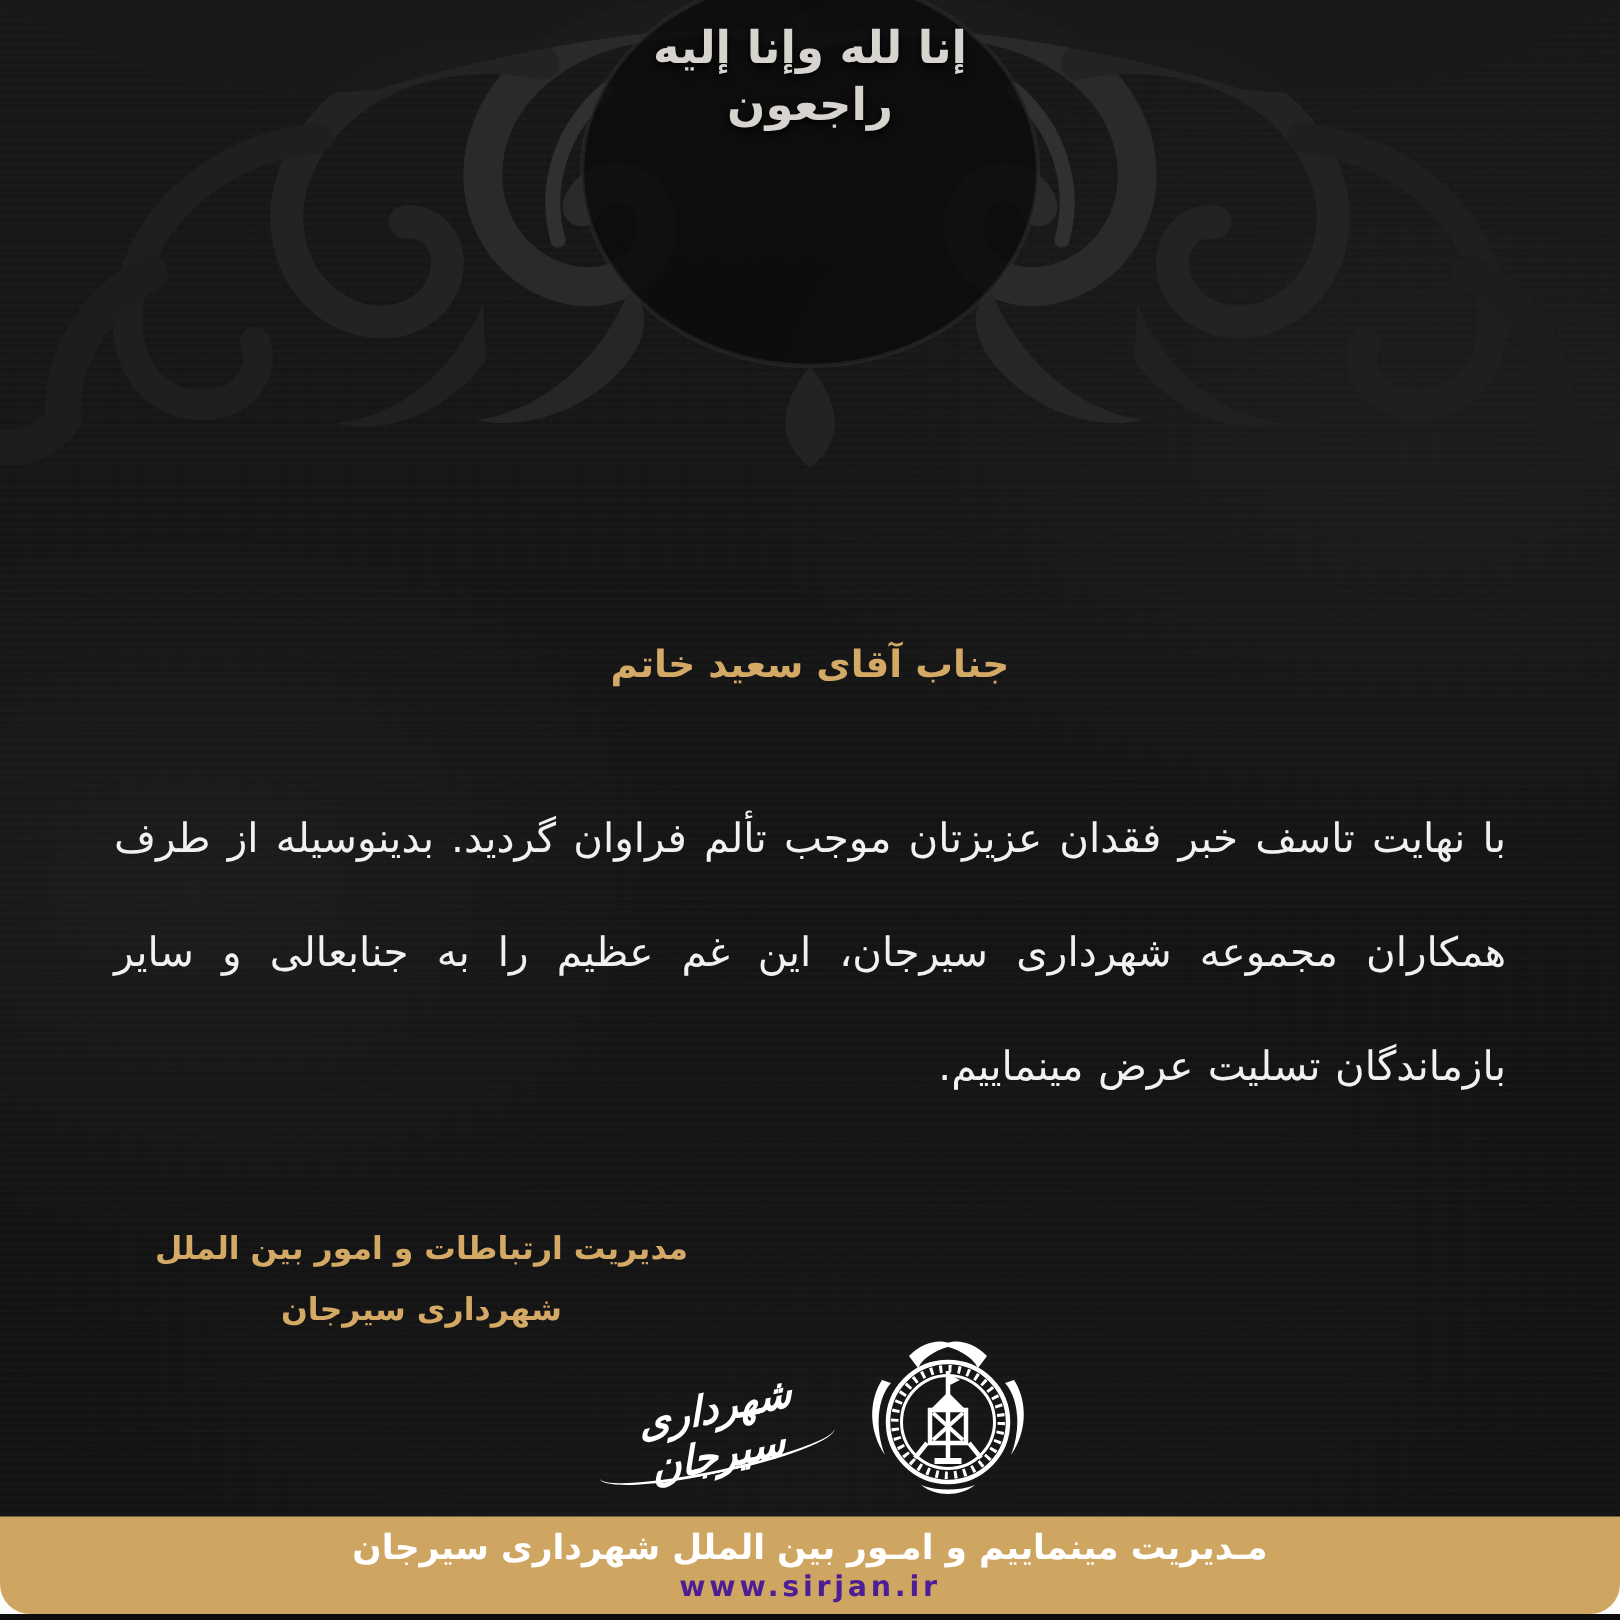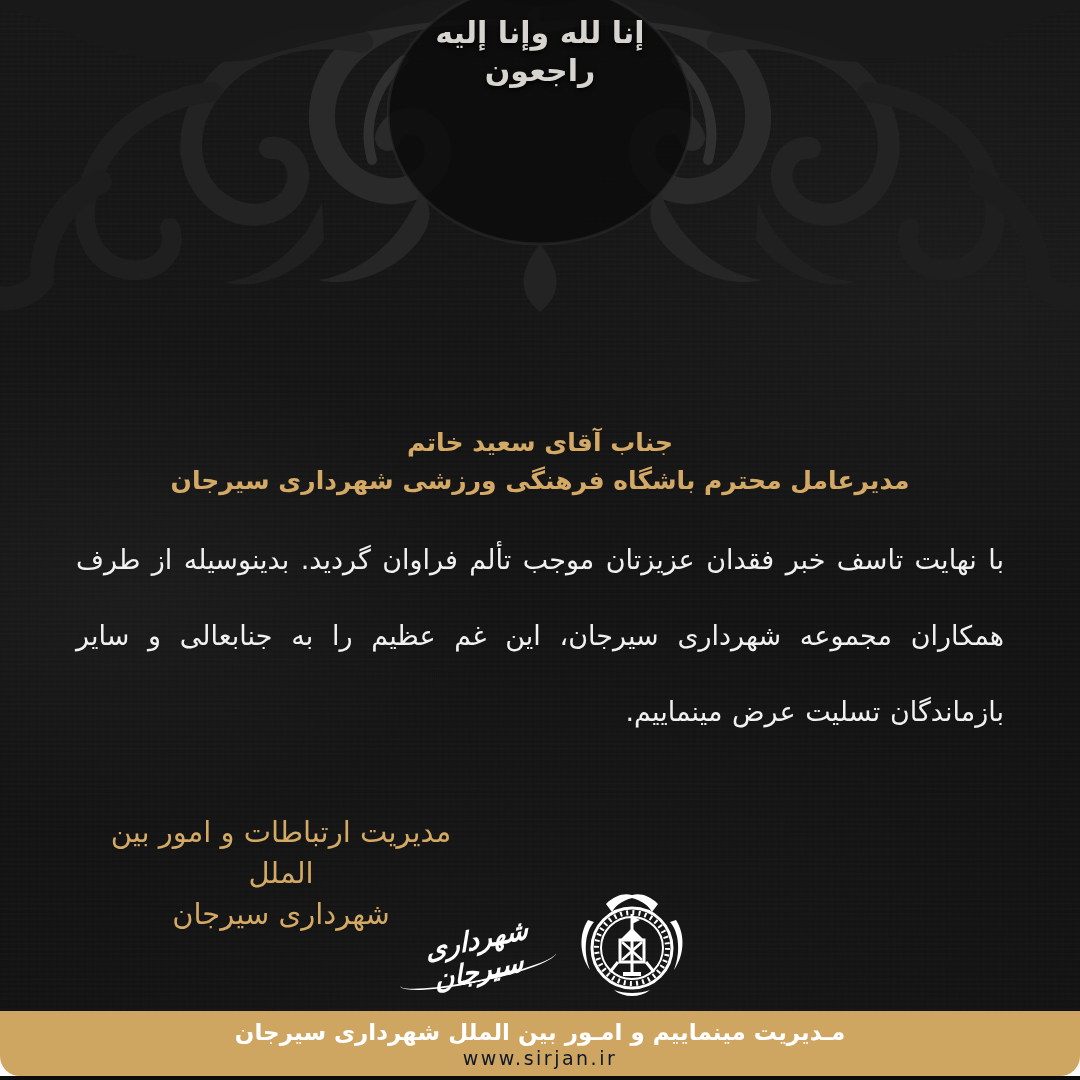--- a/index.html
+++ b/index.html
@@ -36,21 +36,21 @@
   .para {
     position:absolute; left:76px; right:76px; direction:rtl;
     text-align:justify; text-align-last:right; -moz-text-align-last:right;
     color:#f1f1f1; font-size:27px; line-height:76px; word-spacing:1px;
   }
   .para-1 { top:522px; }
   .para-2 { top:688px; }
   .signature {
     position:absolute; top:812px; left:92px; width:378px;
     direction:rtl; text-align:center;
-    color:#d3a965; font-weight:normal; font-size:29px; line-height:41px;
+    color:#d3a965; font-weight:bold; font-size:21px; line-height:41px;
   }
   .logo { position:absolute; top:890px; left:50%; transform:translateX(-50%); width:296px; height:120px; }
   .logo-wordmark {
     position:absolute; left:2px; top:34px; width:168px; text-align:center;
     direction:rtl; color:#ffffff; font-size:27px; font-weight:bold; font-style:italic;
     transform:rotate(-12deg) skewX(-8deg);
   }
   .logo-swash {
     position:absolute; left:6px; top:66px; width:160px; height:26px;
     border-bottom:2px solid #fff; border-radius:50%;
@@ -61,21 +61,21 @@
   .footer-white { position:absolute; left:0; right:0; bottom:4px; height:32px; background:#fbfbfb; }
   .footer-gold {
     position:absolute; left:0; right:0; bottom:4px; height:65px;
     background:#cfa661; border-radius:0 0 20px 20px;
     display:flex; flex-direction:column; align-items:center; justify-content:center; gap:2px;
   }
   .footer-department {
     direction:rtl; color:#ffffff; font-weight:bold; font-size:23px; line-height:26px;
   }
   .footer-websites {
-    display:flex; gap:34px; color:#0f172a; font-weight:normal; font-size:19px;
+    display:flex; gap:34px; color:#4c1d95; font-weight:bold; font-size:19px;
     letter-spacing:2.5px; line-height:22px;
   }
   .footer-edge { position:absolute; left:0; right:0; bottom:0; height:4px; background:#0d0d0d; }
 </style>
 </head>
 <body>
 
 <div class="poster">
 
   <svg class="ornament" viewBox="0 0 1080 312" preserveAspectRatio="none" aria-hidden="true">
@@ -96,21 +96,20 @@
     <ellipse cx="540" cy="114" rx="152" ry="130" fill="#0c0c0c" opacity="0.85"></ellipse>
     <ellipse cx="540" cy="114" rx="152" ry="130" fill="none" stroke="#2e2e2e" stroke-width="3" opacity="0.55"></ellipse>
     <path d="M540 244 C518 272 518 294 540 312 C562 294 562 272 540 244 Z" fill="#232323"></path>
   </svg>
 
   <div class="arabic-medallion">إنا لله وإنا إليه راجعون</div>
 
 
   <div class="addressee">
     <div>جناب آقای سعید خاتم</div>
-    <div>مدیرعامل محترم باشگاه فرهنگی ورزشی شهرداری سیرجان</div>
   </div>
 
   <p class="para para-1">با نهایت تاسف خبر فقدان عزیزتان موجب تألم فراوان گردید. بدینوسیله از طرف همکاران مجموعه شهرداری سیرجان، این غم عظیم را به جنابعالی و سایر بازماندگان تسلیت عرض مینماییم.</p>
 
   <div class="signature">
     <div>مدیریت ارتباطات و امور بین الملل</div>
     <div>شهرداری سیرجان</div>
   </div>
 
   <div class="logo">

